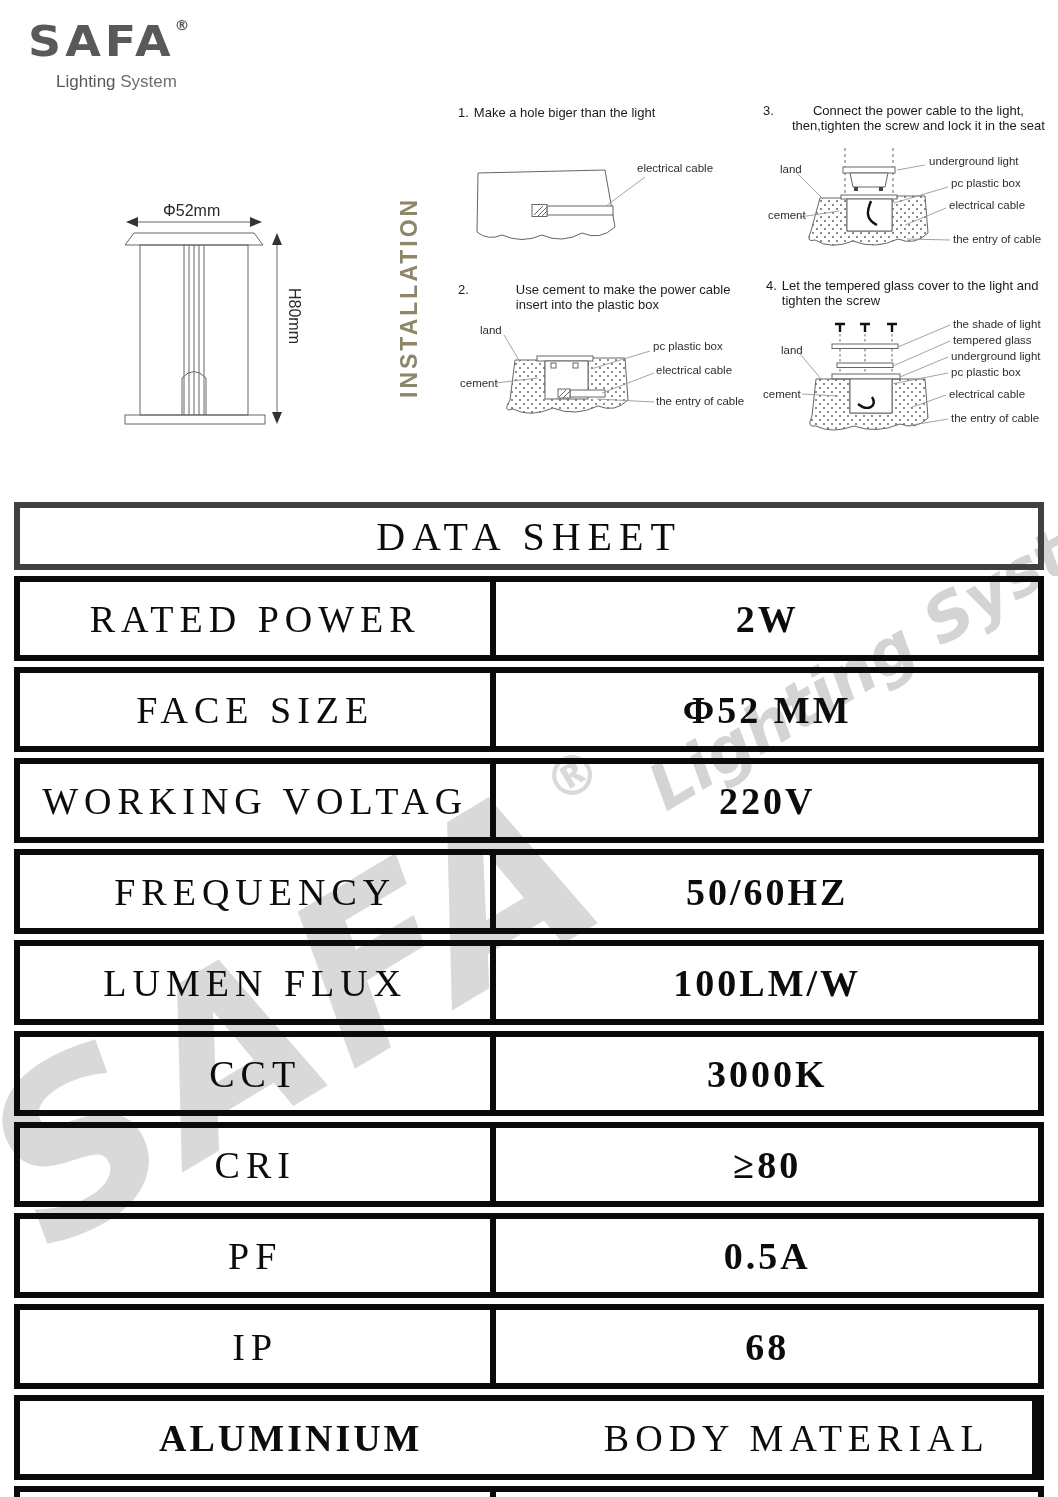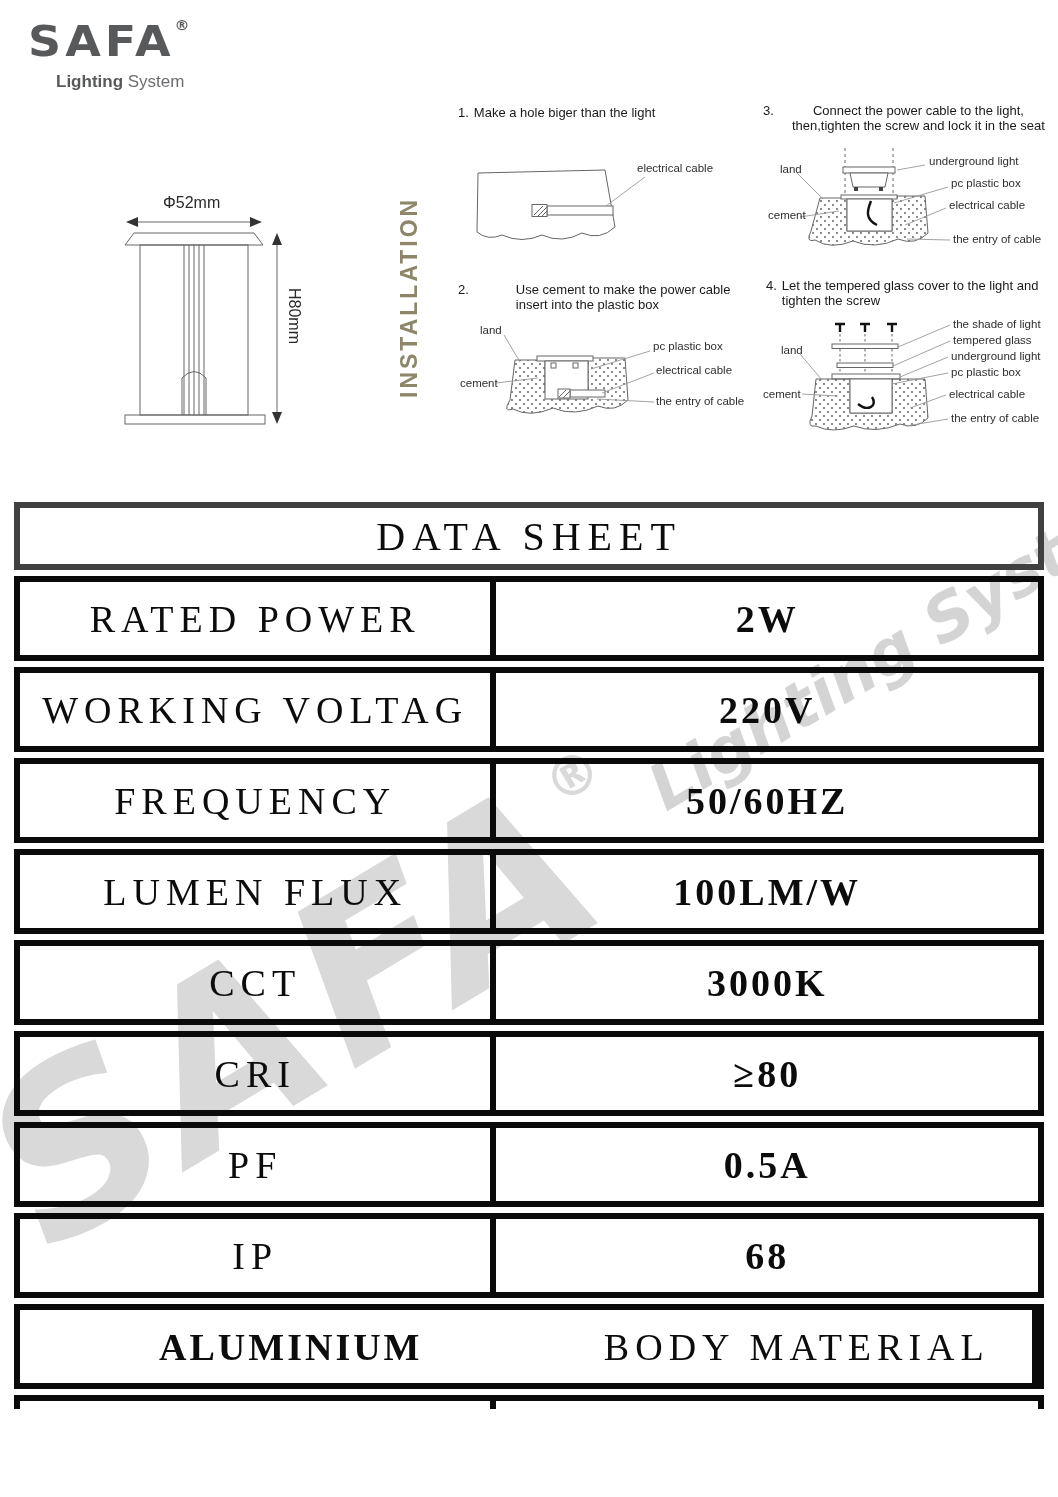--- a/index.html
+++ b/index.html
@@ -5,21 +5,21 @@
   html,body{margin:0;padding:0;}
   body{width:1058px;height:1497px;position:relative;background:#fff;overflow:hidden;
        font-family:"Liberation Sans",sans-serif;color:#1c1c1c;}
   .abs{position:absolute;}
 
   
   .logo-brand{left:28px;top:14px;font-size:46px;font-weight:bold;color:#58595b;
               letter-spacing:4px;font-family:"DejaVu Sans",sans-serif;transform:scaleY(.92);}
   .logo-reg{font-size:15px;vertical-align:28px;letter-spacing:0;}
   .logo-tagline{left:56px;top:72px;font-size:17px;color:#58595b;}
-  .logo-tagline .bold{font-weight:bold;}
+  .logo-tagline .bold{font-weight:normal;}
   .logo-tagline .light{color:#6d6e71;}
 
   
   .watermark{left:55px;top:1080px;transform:rotate(-31deg);transform-origin:0 100%;
              white-space:nowrap;z-index:0;color:#d9d9d9;font-family:"DejaVu Sans",sans-serif;}
   .watermark .wm-big{font-size:225px;font-weight:bold;font-style:italic;letter-spacing:8px;line-height:.8;}
   .watermark .wm-reg{font-size:55px;font-weight:bold;vertical-align:120px;}
   .watermark .wm-small{font-size:64px;font-weight:bold;font-style:italic;margin-left:34px;vertical-align:60px;color:#d4d4d4;}
 
   
@@ -62,21 +62,21 @@
 </div>
 
 <div class="abs logo-brand">
   <span>SAFA</span><span class="logo-reg">®</span>
 </div>
 <div class="abs logo-tagline">
   <span class="bold">Lighting</span><span class="light"> System</span>
 </div>
 
 <div class="abs" style="left:105px;top:170px;width:235px;height:270px;z-index:2;">
-  <span class="dlabel dim-label" style="left:58px;top:24px;">Φ52mm</span>
+  <span class="dlabel dim-label" style="left:58px;top:32px;">Φ52mm</span>
   <span class="dlabel dim-label dim-v" style="left:180px;top:118px;">H80mm</span>
   <svg width="235" height="270" viewBox="0 0 235 270">
 
     <line class="ln" x1="25" y1="52" x2="153" y2="52" stroke="#333"></line>
     <polygon points="21,52 33,47 33,57" fill="#333"></polygon>
     <polygon points="157,52 145,47 145,57" fill="#333"></polygon>
 
     <path class="ln" d="M20,75 L158,75 L149,63 L29,63 Z" fill="#fff"></path>
 
     <rect class="ln" x="35" y="75" width="108" height="170" fill="#fff"></rect>
@@ -239,20 +239,28 @@
   <div id="sheet-rows">
   <div class="sheet-row">
     <div class="cell cell-label">
           <span class="lbl">RATED POWER</span>
         </div>
     <div class="cell cell-value">
           <span class="val">2W</span>
         </div>
   </div>
 
+  <div class="sheet-row">
+    <div class="cell cell-label">
+          <span class="lbl">FACE SIZE</span>
+        </div>
+    <div class="cell cell-value">
+          <span class="val">Φ52 MM</span>
+        </div>
+  </div>
 
   <div class="sheet-row">
     <div class="cell cell-label">
           <span class="lbl">WORKING VOLTAG</span>
         </div>
     <div class="cell cell-value">
           <span class="val">220V</span>
         </div>
   </div>
 

